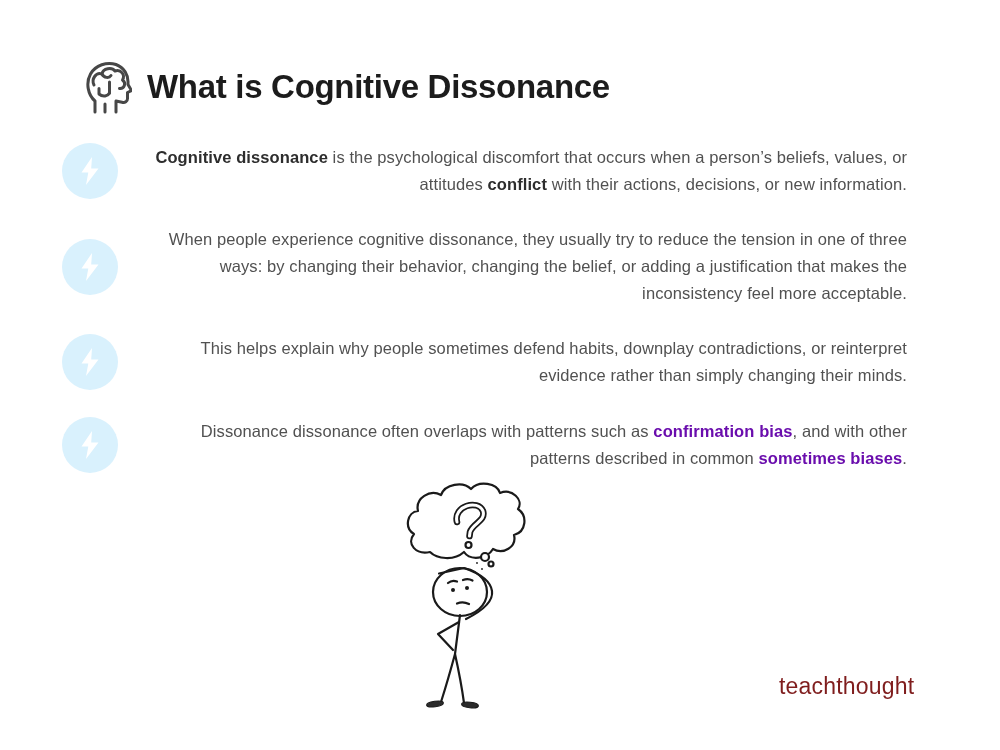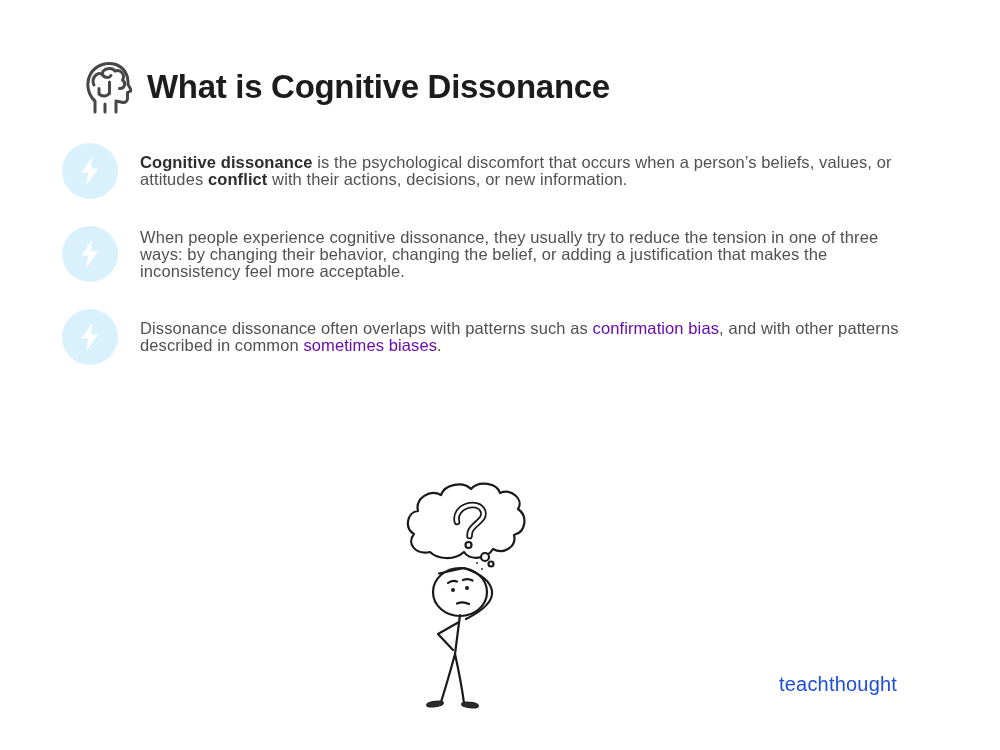--- a/index.html
+++ b/index.html
@@ -60,26 +60,27 @@
     background: var(--bullet-circle, #d9f1fd);
     display: flex;
     align-items: center;
     justify-content: center;
   }
   .bullet-icon svg { display: block; }
   .bullet-text {
     margin: 0;
     width: 767px;
     font-size: 16.5px;
-    line-height: 17px;
+    line-height: 27px;
     letter-spacing: 0.1px;
     color: var(--body-text, #515151);
+    text-align: right;
   }
   .b { font-weight: 700; color: var(--bold-text, #2d2d2d); }
-  .link { color: var(--link, #6a0dad); font-weight: 400; cursor: pointer; }
+  .link { color: var(--link, #6a0dad); font-weight: 700; cursor: pointer; }
   
   .illustration {
     position: absolute;
     left: 400px;
     top: 478px;
     margin: 0;
   }
   .sk {
     fill: none;
     stroke: var(--sketch, #1a1a1a);
@@ -100,23 +101,23 @@
     stroke-width: 3;
     stroke-linecap: round;
   }
   .dotfill { fill: var(--sketch, #1a1a1a); }
   .foot { fill: #2b2b2b; stroke: var(--sketch, #1a1a1a); stroke-width: 1; }
   
   .brand {
     position: absolute;
     left: 779px;
     top: 673px;
-    font-size: 20px;
+    font-size: 23px;
     letter-spacing: 0.2px;
-    color: #1d4ed8;
+    color: #7f1d1d;
   }
 </style>
 </head>
 <body>
 
 <div class="page">
 
   <header class="header">
     <span class="header-icon">
       <svg width="48" height="54" viewBox="0 0 48 54">
@@ -147,20 +148,28 @@
         </svg>
       </span>
       <p class="bullet-text"><span>When people experience cognitive dissonance, they usually try to reduce the tension in one of three ways: by changing their behavior, changing the belief, or adding a justification that makes the inconsistency feel more acceptable.</span></p>
     </div>
     <div class="bullet">
       <span class="bullet-icon">
         <svg width="26" height="30" viewBox="0 0 26 30">
           <path d="M15,1 L4.5,16.5 L11.3,16.5 L9,29 L21.5,12.5 L14.2,12.5 Z" fill="#ffffff"></path>
         </svg>
       </span>
+      <p class="bullet-text"><span>This helps explain why people sometimes defend habits, downplay contradictions, or reinterpret evidence rather than simply changing their minds.</span></p>
+    </div>
+    <div class="bullet">
+      <span class="bullet-icon">
+        <svg width="26" height="30" viewBox="0 0 26 30">
+          <path d="M15,1 L4.5,16.5 L11.3,16.5 L9,29 L21.5,12.5 L14.2,12.5 Z" fill="#ffffff"></path>
+        </svg>
+      </span>
       <p class="bullet-text"><span>Dissonance dissonance often overlaps with patterns such as </span><span class="link">confirmation bias</span><span>, and with other patterns described in common </span><span class="link">sometimes biases</span><span>.</span></p>
     </div>
   </section>
 
   <figure class="illustration">
     <svg width="160" height="240" viewBox="0 0 160 240">
 
       <g>
         <path class="sk sk-white" d="M 30,74
           C 16,77 6,66 14,56

